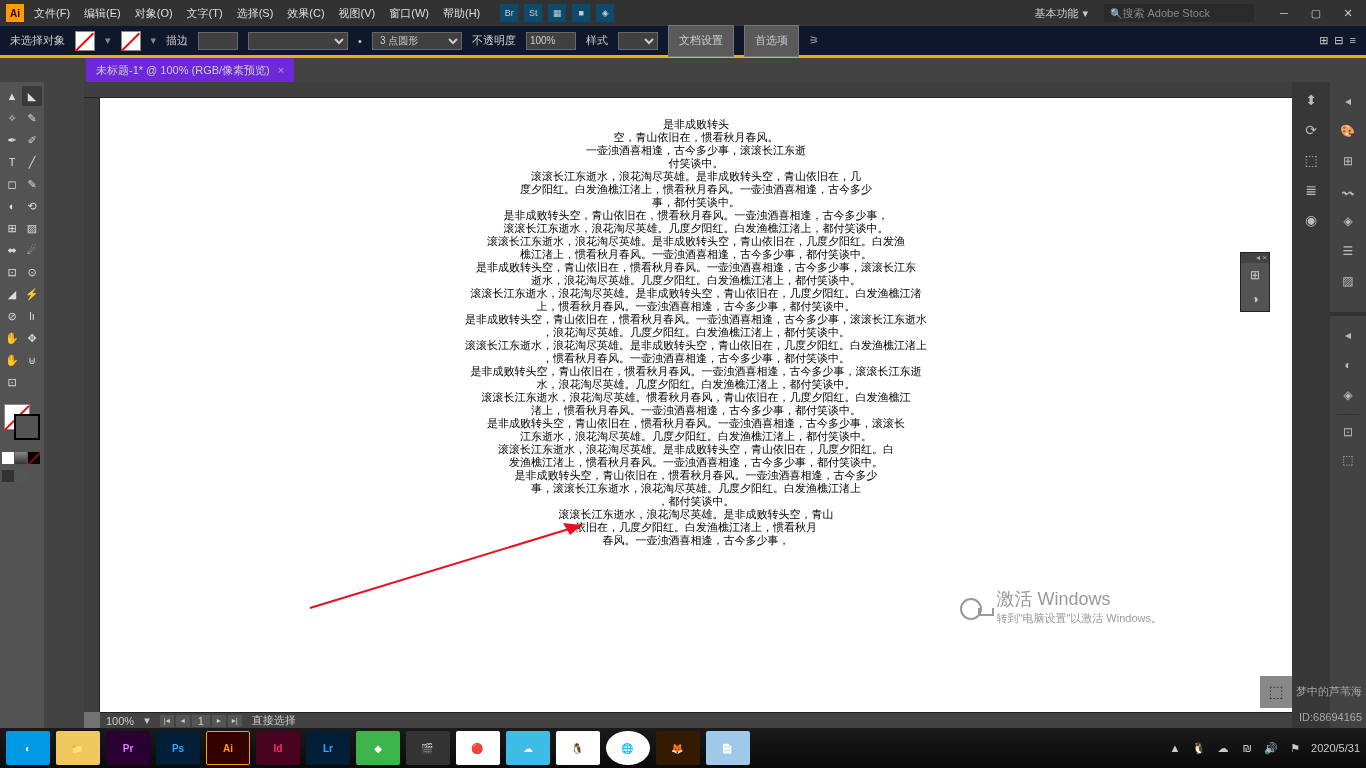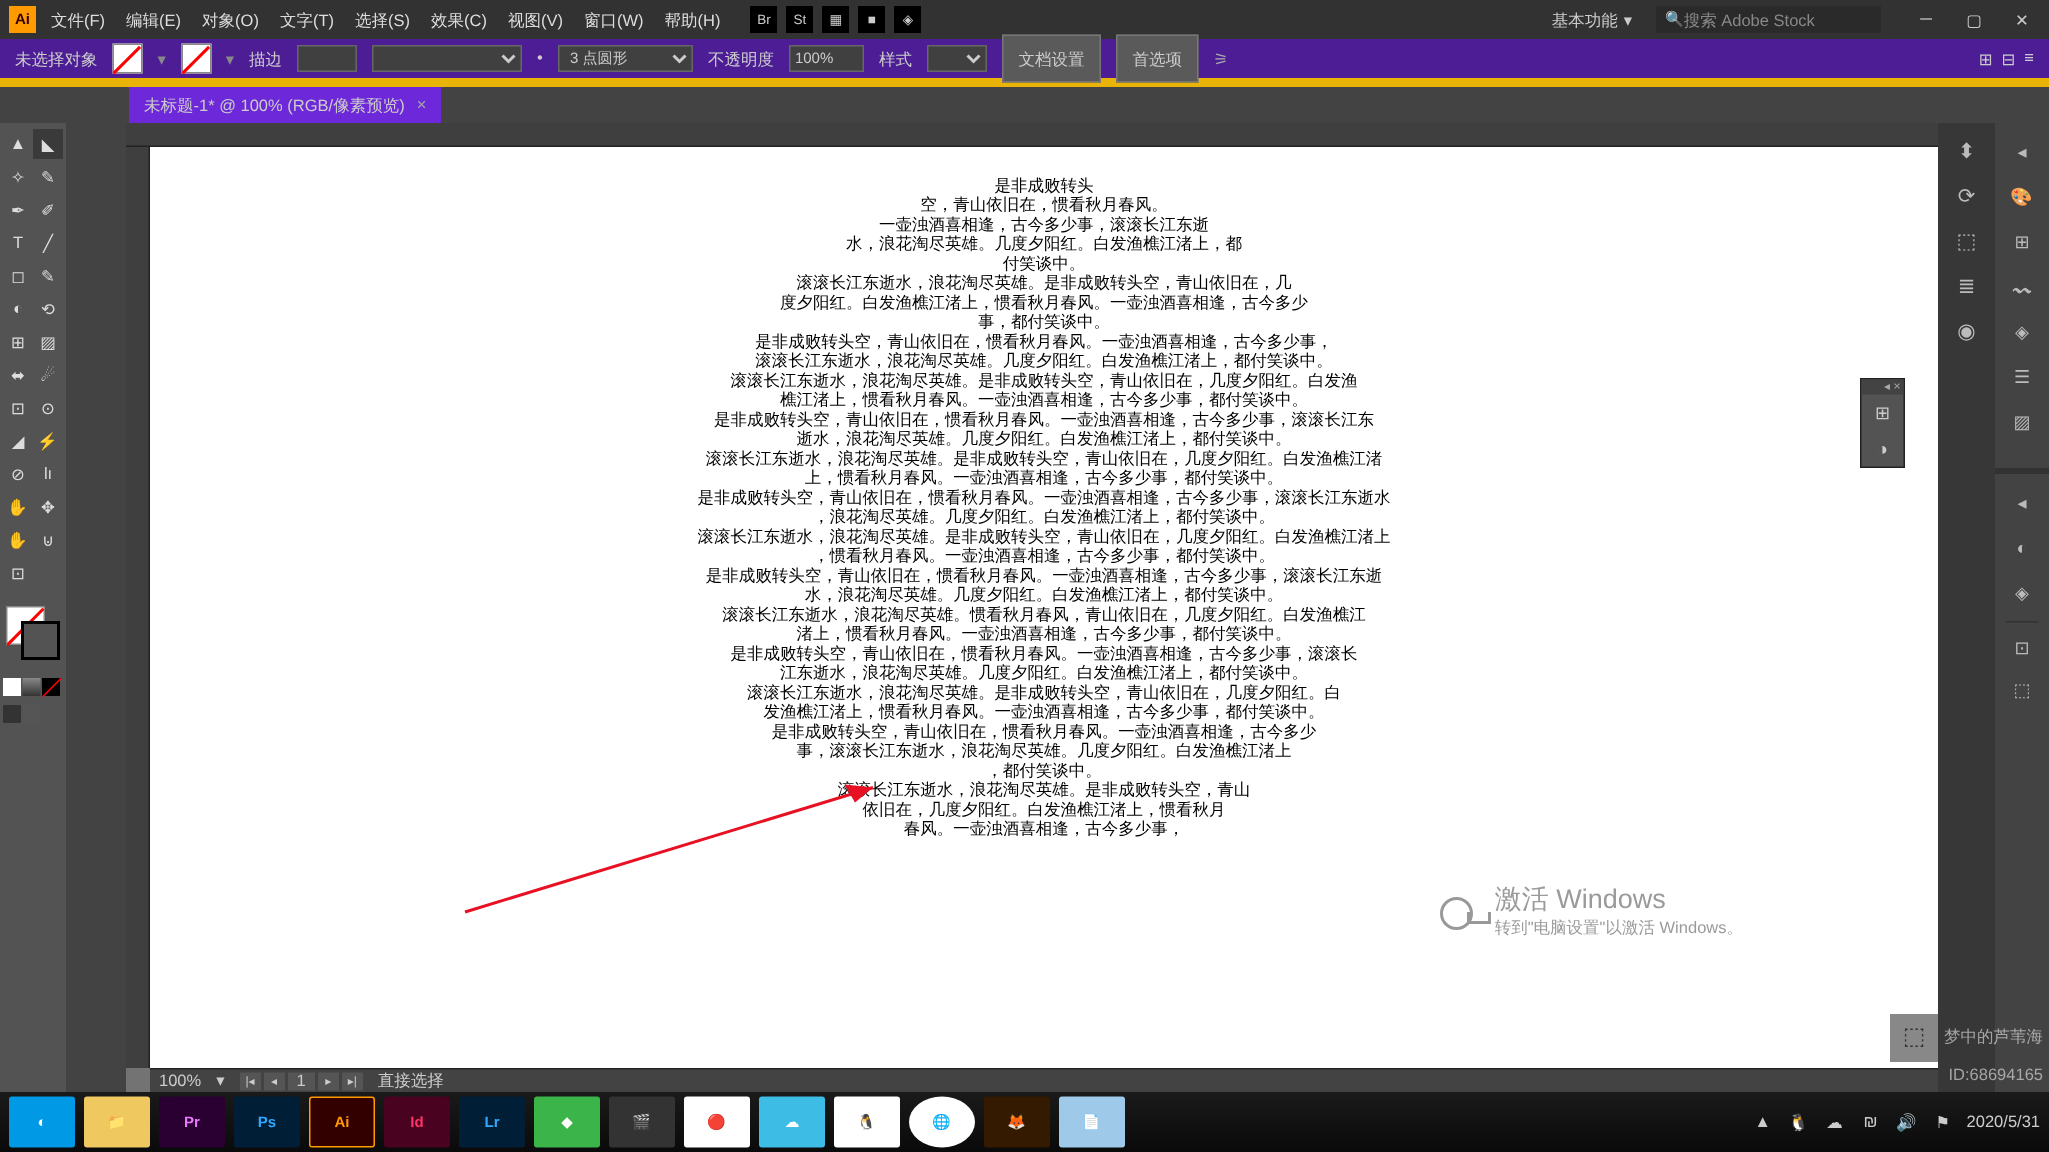--- a/index.html
+++ b/index.html
@@ -2,26 +2,26 @@
 <html><head>
 <meta charset="utf-8">
 <style>
 *{margin:0;padding:0;box-sizing:border-box;font-family:"Microsoft YaHei",sans-serif;font-size:11px;}
 body{width:1366px;height:768px;background:#323232;overflow:hidden;position:relative;}
 .title-bar{height:26px;background:#323232;display:flex;align-items:center;padding:0 6px;color:#ccc;}
 .ai-logo{width:18px;height:18px;background:#ff9a00;color:#330000;font-weight:bold;display:flex;align-items:center;justify-content:center;font-size:10px;margin-right:10px;}
 .menu-bar{display:flex;gap:14px;}
 .menu-item{color:#ddd;font-size:11px;}
 .title-right{margin-left:auto;display:flex;align-items:center;gap:8px;}
-.mini-icon{width:18px;height:18px;background:#000000;display:flex;align-items:center;justify-content:center;color:#ccc;font-size:9px;}
+.mini-icon{width:18px;height:18px;background:#0c4a6e;display:flex;align-items:center;justify-content:center;color:#ccc;font-size:9px;}
 .func-dropdown{display:flex;align-items:center;gap:4px;color:#ccc;padding:2px 8px;}
 .search-box{width:150px;height:18px;background:#2a2a2a;color:#888;padding:0 6px;display:flex;align-items:center;font-size:10px;}
 .win-controls{display:flex;gap:8px;margin-left:10px;}
 .win-btn{width:24px;height:18px;color:#ccc;display:flex;align-items:center;justify-content:center;}
-.options-bar{height:32px;background:#4c1d95;display:flex;align-items:center;padding:0 10px;gap:10px;color:#ccc;border-bottom:6px solid #eab308;}
+.options-bar{height:32px;background:#0f172a;display:flex;align-items:center;padding:0 10px;gap:10px;color:#ccc;border-bottom:3px solid #eab308;}
 .opt-label{font-size:11px;}
 .swatch{width:20px;height:20px;background:#fff;border:1px solid #888;position:relative;}
 .swatch.nf::after{content:"";position:absolute;width:140%;height:2px;background:red;top:50%;left:-20%;transform:rotate(-45deg);}
 .opt-input{width:40px;height:18px;background:#404040;border:1px solid #666;color:#ccc;padding:0 3px;font-size:10px;}
 .opt-select{height:18px;background:#404040;border:1px solid #666;color:#ccc;padding:0 3px;font-size:10px;}
 .opt-btn{height:32px;background:#5a5a5a;border:1px solid #777;color:#ccc;padding:0 10px;font-size:11px;display:flex;align-items:center;}
 .tab-bar{height:24px;background:#434343;display:flex;align-items:center;padding-left:86px;}
 .doc-tab{height:24px;background:#6d28d9;color:#ccc;padding:0 10px;display:flex;align-items:center;gap:8px;font-size:10px;}
 .tab-close{color:#aaa;}
 .workspace{display:flex;height:646px;}
@@ -228,21 +228,20 @@
     </div>
   <div class="left-gutter"></div>
   <div class="canvas-area">
     <div class="ruler-h"></div>
     <div class="ruler-v"></div>
     <div class="canvas">
       <div class="shape-text" id="shape-text">
           <p>是非成败转头</p>
           <p>空，青山依旧在，惯看秋月春风。</p>
           <p>一壶浊酒喜相逢，古今多少事，滚滚长江东逝</p>
-          <p>水，浪花淘尽英雄。几度夕阳红。白发渔樵江渚上，都</p>
           <p>付笑谈中。</p>
           <p>滚滚长江东逝水，浪花淘尽英雄。是非成败转头空，青山依旧在，几</p>
           <p>度夕阳红。白发渔樵江渚上，惯看秋月春风。一壶浊酒喜相逢，古今多少</p>
           <p>事，都付笑谈中。</p>
           <p>是非成败转头空，青山依旧在，惯看秋月春风。一壶浊酒喜相逢，古今多少事，</p>
           <p>滚滚长江东逝水，浪花淘尽英雄。几度夕阳红。白发渔樵江渚上，都付笑谈中。</p>
           <p>滚滚长江东逝水，浪花淘尽英雄。是非成败转头空，青山依旧在，几度夕阳红。白发渔</p>
           <p>樵江渚上，惯看秋月春风。一壶浊酒喜相逢，古今多少事，都付笑谈中。</p>
           <p>是非成败转头空，青山依旧在，惯看秋月春风。一壶浊酒喜相逢，古今多少事，滚滚长江东</p>
           <p>逝水，浪花淘尽英雄。几度夕阳红。白发渔樵江渚上，都付笑谈中。</p>

